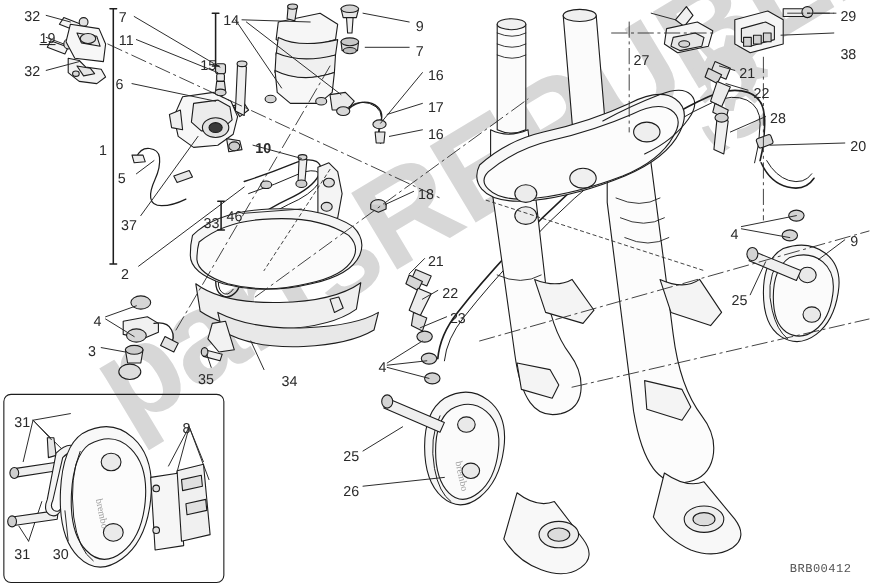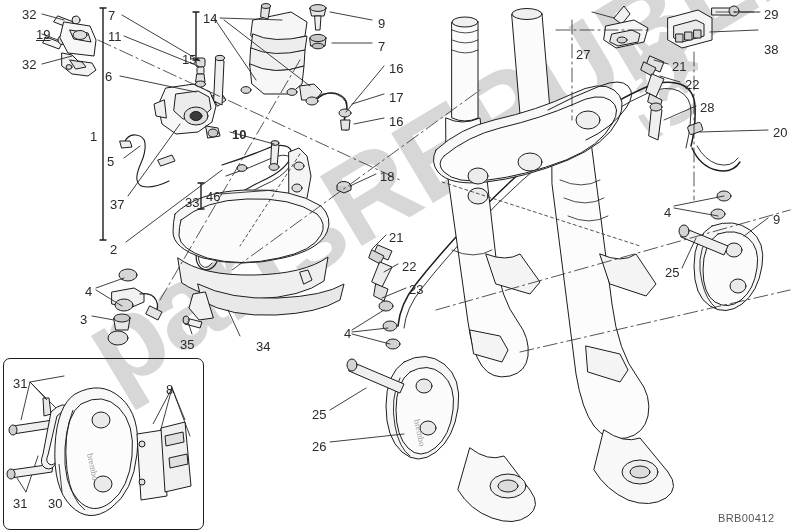--- a/index.html
+++ b/index.html
@@ -34,21 +34,21 @@
   .lbl{
     position:absolute;
     font-family:"Liberation Sans",sans-serif;
     font-size:13px;
     color:#2a2a2a;
     line-height:13px;
     white-space:nowrap;
   }
   .code{
     position:absolute;
-    font-family:Liberation Sans, sans-serif;
+    font-family:Liberation Mono, monospace;
     font-size:11px;
     color:#555;
     letter-spacing:.4px;
   }
 
   
   #art{position:absolute;left:0;top:0;width:799px;height:532px;}
   #art *{vector-effect:non-scaling-stroke;}
 
   .inset-box{

